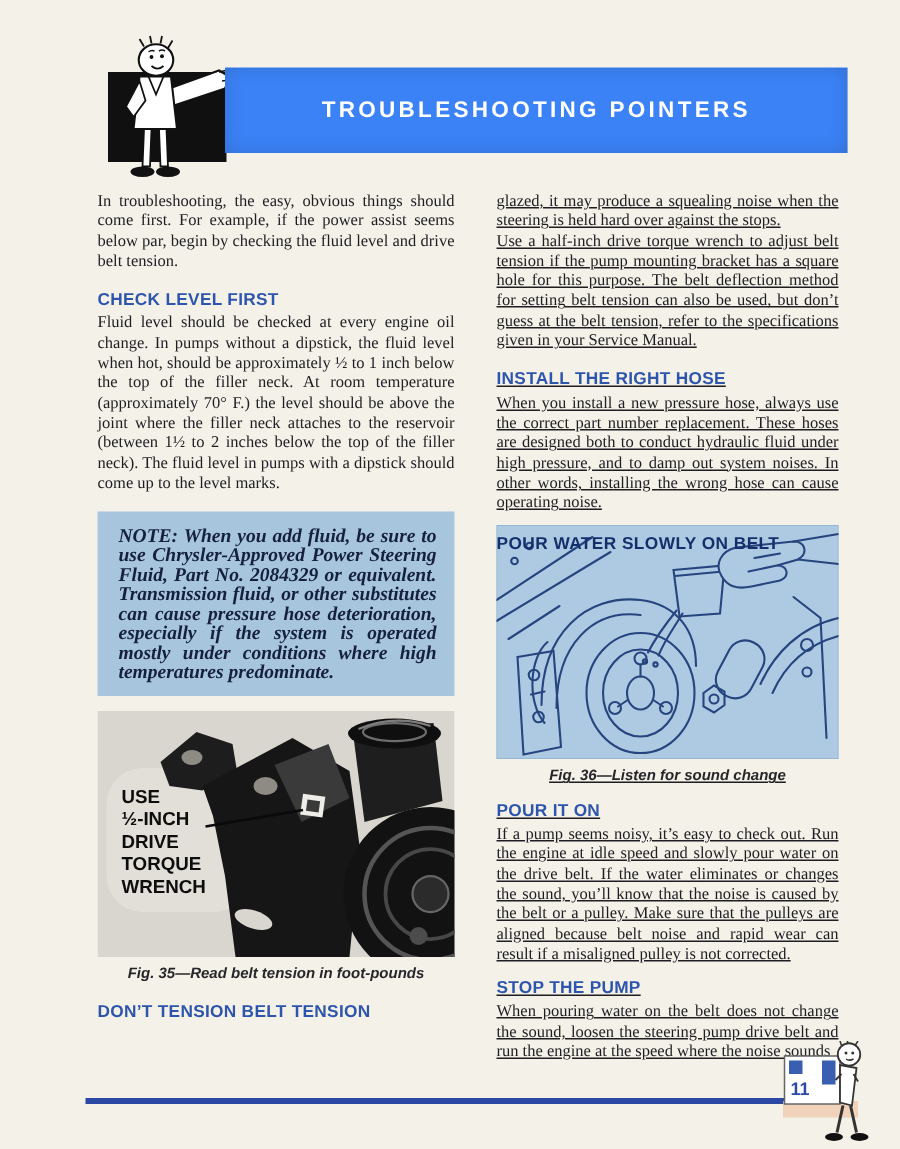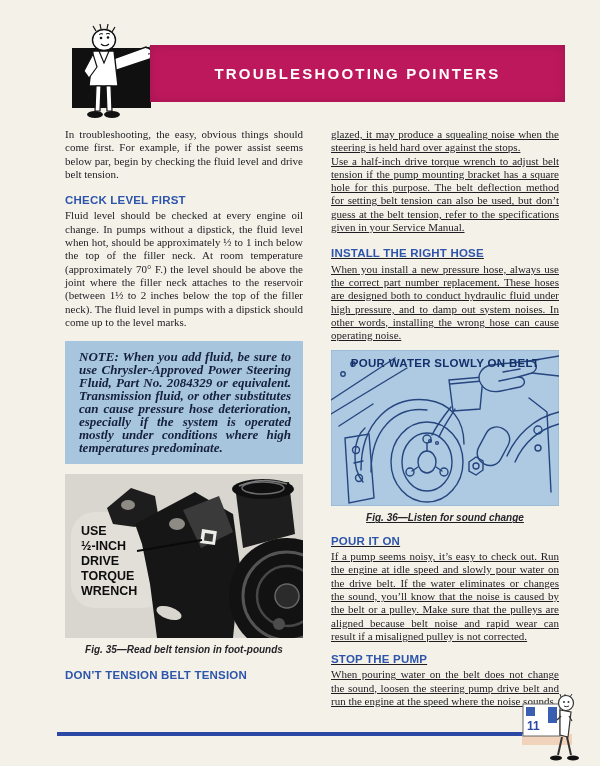--- a/index.html
+++ b/index.html
@@ -4,21 +4,21 @@
 <style>
   html,body { margin:0; padding:0; background:#e8e6e0; }
   .page {
     position:relative; width:600px; height:766px; margin:0 auto;
     background:#f4f1e9; overflow:hidden;
     font-family:"Liberation Serif", serif; color:#1d1d22;
   }
   
   .banner {
     position:absolute; left:150px; top:45px; width:415px; height:57px;
-    background:#be185d; display:flex; align-items:center; justify-content:center;
+    background:#3b82f6; display:flex; align-items:center; justify-content:center;
     box-shadow:inset 0 0 12px rgba(0,0,0,0.15);
   }
   .banner-title {
     color:#ffffff; font-family:"Liberation Sans", sans-serif; font-weight:bold;
     font-size:15px; letter-spacing:2.2px;
   }
   .mascot-top { position:absolute; left:58px; top:22px; }
   .mascot-bottom { position:absolute; left:520px; top:694px; }
   .bottom-rule { position:absolute; left:57px; top:732px; width:473px; height:4px; background:#2b49a4; }
 
@@ -43,21 +43,21 @@
   .callout {
     position:absolute; left:16px; top:50px; width:84px; 
     font-family:"Liberation Sans", sans-serif; font-weight:bold;
     font-size:12.5px; line-height:15px; color:#0d0d0d;
   }
   .fig-caption {
     text-align:center; font-family:"Liberation Sans", sans-serif; font-style:italic;
     font-weight:bold; font-size:10px; color:#26262a; margin-top:5px;
   }
   .fig36-title {
-    position:absolute; top:7px; left:0; right:0; text-align:center;
+    position:absolute; top:7px; left:0; right:0; text-align:left;
     font-family:"Liberation Sans", sans-serif; font-weight:bold;
     font-size:11.5px; letter-spacing:0.3px; color:#14306b;
   }
 </style>
 </head>
 <body>
 
 <div class="page">
 
   <svg class="mascot-top" width="105" height="102" viewBox="0 0 105 102">

